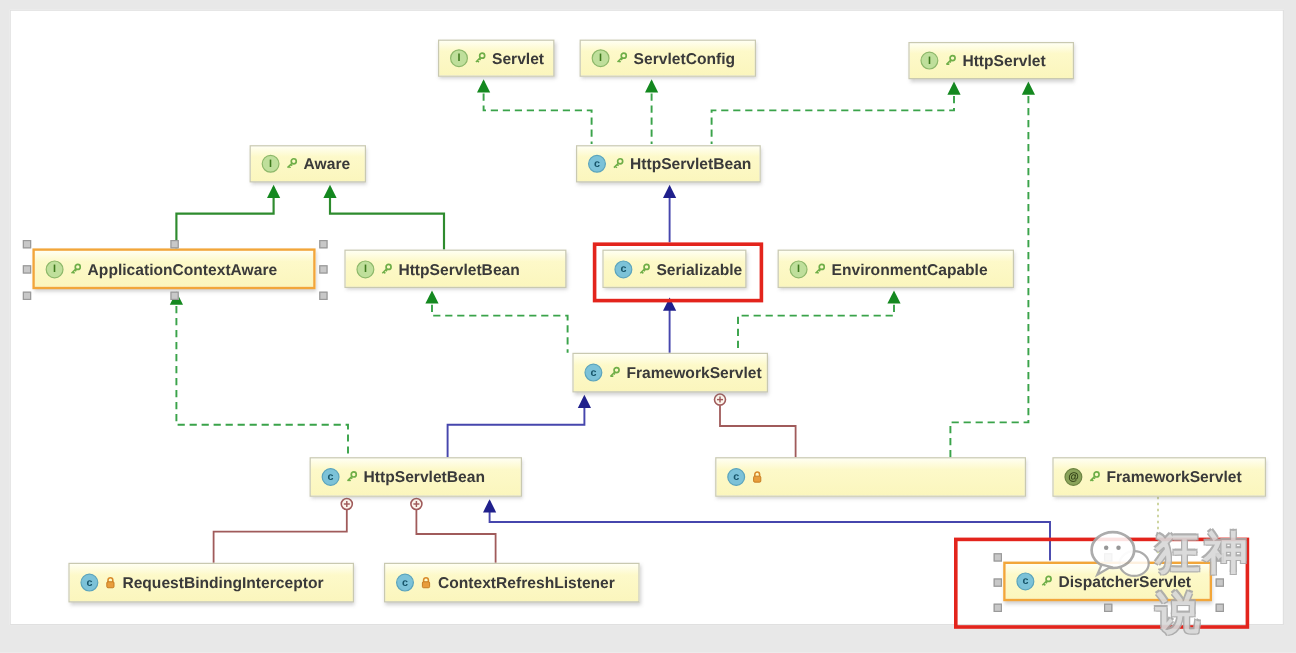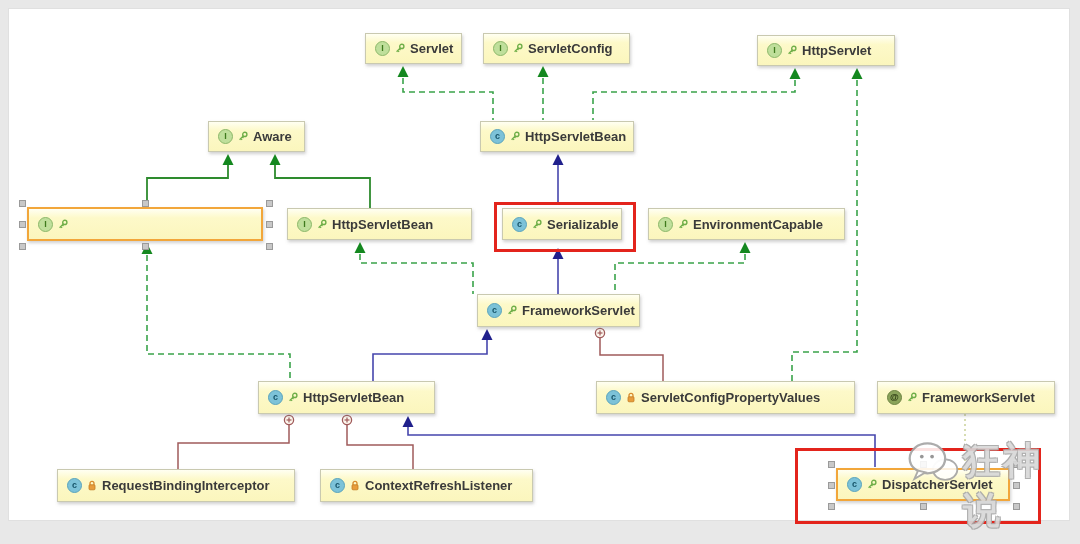--- a/index.html
+++ b/index.html
@@ -143,20 +143,21 @@
   <path d="M5.3 5 L1.6 8.7 M2.8 7.5 l1.3 1.3 M4.4 5.9 l1.1 1.1" stroke="#6fae48" stroke-width="1.3" fill="none"></path>
       </svg>
       <span class="label">HttpServletBean</span>
     </div>
     <div class="node selected" style="left: 27px; top: 207px; width: 236px; height: 34px;">
       <span class="circ intf">I</span>
       <svg class="vis" viewBox="0 0 10 11">
   <circle cx="6.8" cy="3.4" r="2.1" fill="none" stroke="#6fae48" stroke-width="1.4"></circle>
   <path d="M5.3 5 L1.6 8.7 M2.8 7.5 l1.3 1.3 M4.4 5.9 l1.1 1.1" stroke="#6fae48" stroke-width="1.3" fill="none"></path>
       </svg>
+      <span class="label">ApplicationContextAware</span>
     </div>
     <div class="handle" style="left: 19px; top: 200px;"></div>
     <div class="handle" style="left: 19px; top: 221px;"></div>
     <div class="handle" style="left: 19px; top: 243px;"></div>
     <div class="handle" style="left: 142px; top: 200px;"></div>
     <div class="handle" style="left: 142px; top: 243px;"></div>
     <div class="handle" style="left: 266px; top: 200px;"></div>
     <div class="handle" style="left: 266px; top: 221px;"></div>
     <div class="handle" style="left: 266px; top: 243px;"></div>
     <div class="node" style="left: 287px; top: 208px; width: 185px; height: 32px;">
@@ -198,21 +199,20 @@
   <path d="M5.3 5 L1.6 8.7 M2.8 7.5 l1.3 1.3 M4.4 5.9 l1.1 1.1" stroke="#6fae48" stroke-width="1.3" fill="none"></path>
       </svg>
       <span class="label">HttpServletBean</span>
     </div>
     <div class="node" style="left: 596px; top: 381px; width: 259px; height: 33px;">
       <span class="circ cls">c</span>
       <svg class="vis" viewBox="0 0 10 11">
   <path d="M3 5 V3.4 a2 2 0 0 1 4 0 V5" fill="none" stroke="#d98a2b" stroke-width="1.3"></path>
   <rect x="2" y="4.8" width="6" height="5" rx="1" fill="#e89d3c" stroke="#c47a1f" stroke-width=".8"></rect>
       </svg>
-      <span class="label">ServletConfigPropertyValues</span>
     </div>
     <div class="node" style="left: 877px; top: 381px; width: 178px; height: 33px;">
       <span class="circ ann">@</span>
       <svg class="vis" viewBox="0 0 10 11">
   <circle cx="6.8" cy="3.4" r="2.1" fill="none" stroke="#6fae48" stroke-width="1.4"></circle>
   <path d="M5.3 5 L1.6 8.7 M2.8 7.5 l1.3 1.3 M4.4 5.9 l1.1 1.1" stroke="#6fae48" stroke-width="1.3" fill="none"></path>
       </svg>
       <span class="label">FrameworkServlet</span>
     </div>
     <div class="node" style="left: 57px; top: 469px; width: 238px; height: 33px;">

